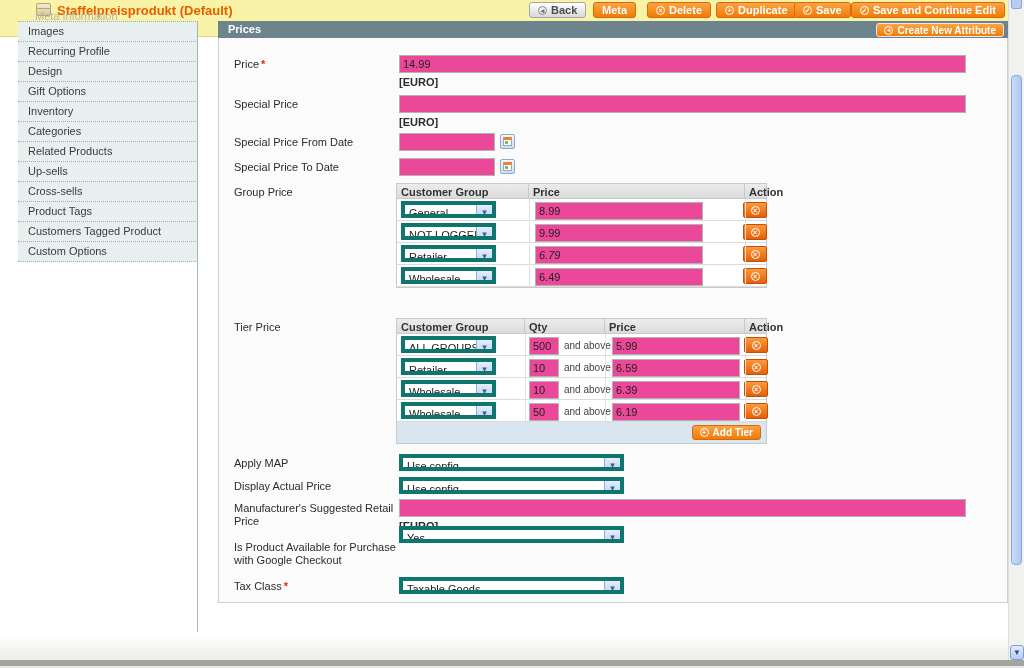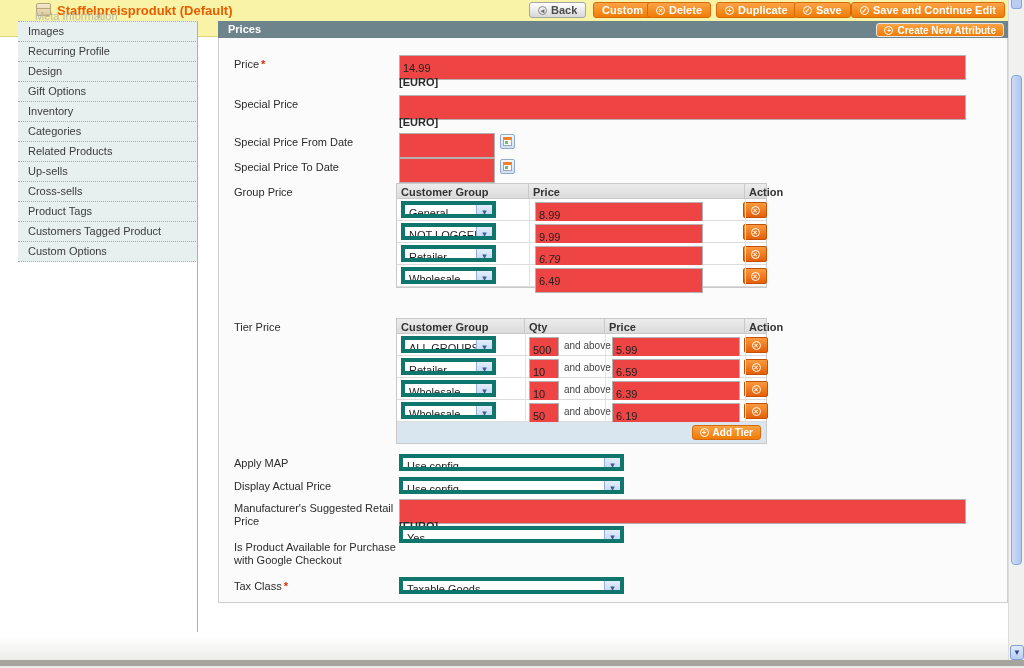--- a/index.html
+++ b/index.html
@@ -41,21 +41,21 @@
   .chead-title { position:absolute; left:10px; top:2px; font-size:11px; font-weight:bold; color:#fff; }
   .chead-btn { position:absolute; right:4px; top:2px; height:14px; display:flex; align-items:center; gap:4px;
     padding:0 7px; font-size:10px; font-weight:bold; color:#fff; border-radius:3px; cursor:pointer;
     background:linear-gradient(#fca345,#ef7c06); border:1px solid #e8e8e8; }
 
   
   .fieldset { position:absolute; left:218px; top:38px; width:790px; height:565px;
     background:#fbfbfb; border:1px solid #cfcfcf; border-top:0; }
   .lbl { position:absolute; left:15px; width:162px; font-size:11px; color:#2b2b2b; line-height:13px; }
   .req { color:#e02a00; font-weight:bold; font-style:normal; margin-left:2px; }
-  .txt { position:absolute; height:25px; border:1px solid #b2b2b2; background:#ef4444;
+  .txt { position:absolute; height:18px; border:1px solid #b2b2b2; background:#ec4899;
     font:11px "Liberation Sans",sans-serif; color:#222; padding:8px 3px; }
   .note { position:absolute; font-size:11px; font-weight:bold; color:#2b2b2b; }
 
   
   .sel { position:absolute; height:17px; border:4px solid #0f766e; background:#fff; cursor:pointer; overflow:hidden; }
   .sel-t { position:absolute; left:4px; top:2px; font-size:11px; color:#222; white-space:nowrap; }
   .sel-a { position:absolute; right:0; top:0; width:16px; height:15px;
     background:linear-gradient(#e4eefb,#b9cff0); border-left:1px solid #93afd7;
     color:#3c5e96; font-size:9px; line-height:15px; text-align:center; }
 
@@ -111,21 +111,21 @@
 
   <div class="topbar">
     <span class="prod-icon"></span>
     <span class="page-title">Staffelpreisprodukt (Default)</span>
 
     <button class="btn gray" style="left:529px">
       <span class="bico dark">◂</span>
       <span>Back</span>
     </button>
     <button class="btn orange" style="left:593px">
-      <span>Custom</span>
+      <span>Meta</span>
     </button>
     <button class="btn orange" style="left:647px">
       <span class="bico">×</span>
       <span>Delete</span>
     </button>
     <button class="btn orange" style="left:716px">
       <span class="bico">+</span>
       <span>Duplicate</span>
     </button>
     <button class="btn orange" style="left:794px">

